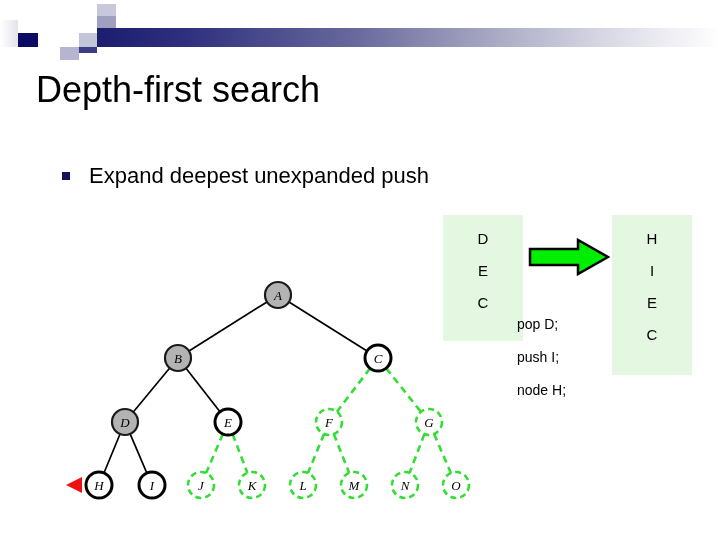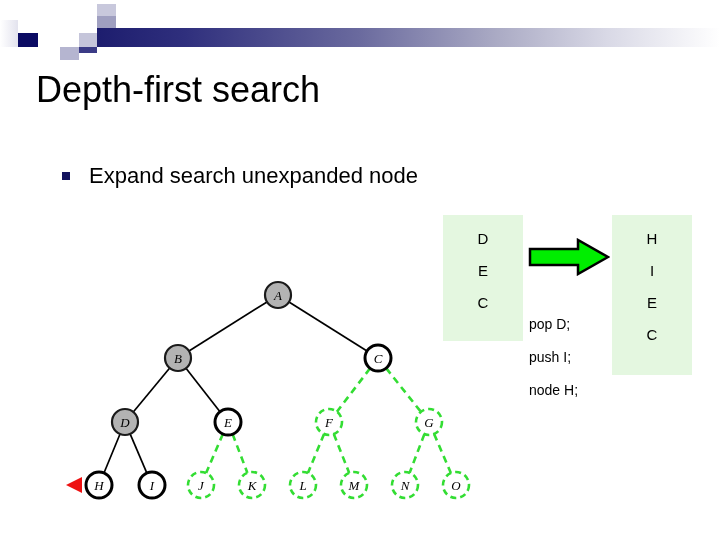--- a/index.html
+++ b/index.html
@@ -38,21 +38,21 @@
 
   
   .stackbox{position:absolute;background:#e4f7e0;}
   #stack-before{left:443px;top:215px;width:80px;height:126px;}
   #stack-after{left:612px;top:215px;width:80px;height:160px;}
   .stack-item{
     position:absolute;width:100%;text-align:center;
     font-size:15px;color:#000000;
   }
   .arrow-wrap{position:absolute;left:528px;top:238px;width:82px;height:38px;}
-  .ops{position:absolute;left:529px;top:316px;width:85px;}
+  .ops{position:absolute;left:517px;top:316px;width:85px;}
   .op-line{font-size:14px;color:#000000;text-align:left;margin-bottom:17px;white-space:nowrap;}
 
   
   #tree{position:absolute;left:0;top:0;width:720px;height:540px;}
   .ndlabel{font-family:"Liberation Serif",serif;font-style:italic;font-size:13px;fill:#000;}
 </style>
 </head>
 <body>
 
 <div id="slide">
@@ -66,21 +66,21 @@
   <div class="sq sq-g"></div>
   <div class="sq sq-h"></div>
   <div class="sq sq-i"></div>
   <div class="sq sq-j"></div>
   <div class="hdr-gradient"></div>
 
   <div class="title">Depth-first search</div>
 
   <div class="bullet-row">
     <span class="bullet-mark"></span>
-    <span class="bullet-text">Expand search unexpanded node</span>
+    <span class="bullet-text">Expand deepest unexpanded push</span>
   </div>
 
   <svg id="tree" viewBox="0 0 720 540" xmlns="http://www.w3.org/2000/svg">
     <g id="edge-layer">
         <line x1="267.00081026549395" y1="301.9294895327388" x2="188.99918973450605" y2="351.0705104672612" stroke="#000000" stroke-width="1.7"></line>
         <line x1="288.99918973450605" y1="301.9294895327388" x2="367.00081026549395" y2="351.0705104672612" stroke="#000000" stroke-width="1.7"></line>
         <line x1="169.70841837459025" y1="368.0124759250231" x2="133.29158162540975" y2="411.9875240749769" stroke="#000000" stroke-width="1.7"></line>
         <line x1="186.0033725456401" y1="368.2443168584193" x2="219.9966274543599" y2="411.7556831415807" stroke="#000000" stroke-width="1.7"></line>
         <line x1="370.09716346468014" y1="368.3220722093974" x2="336.90283653531986" y2="411.6779277906026" stroke="#33dd33" stroke-width="2.6" stroke-dasharray="7,5"></line>
         <line x1="386.10164816573416" y1="368.16677416876445" x2="420.89835183426584" y2="411.83322583123555" stroke="#33dd33" stroke-width="2.6" stroke-dasharray="7,5"></line>

